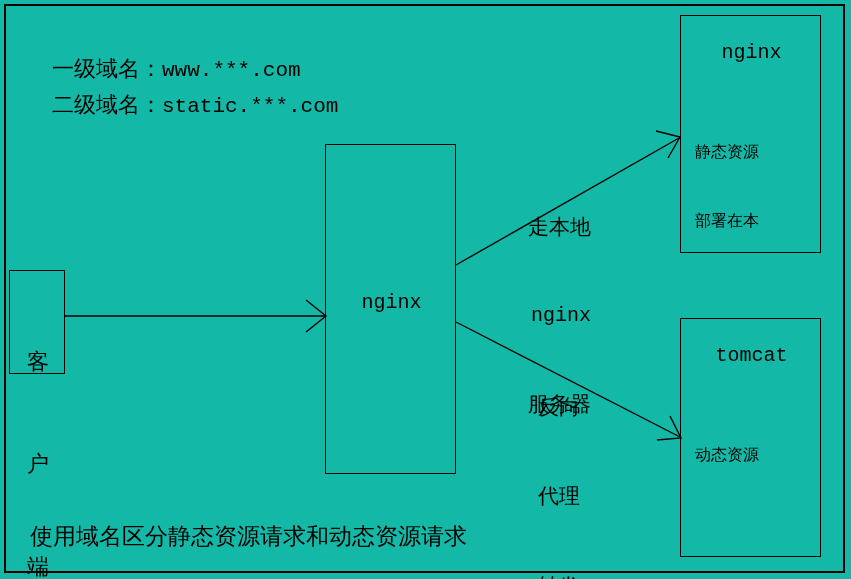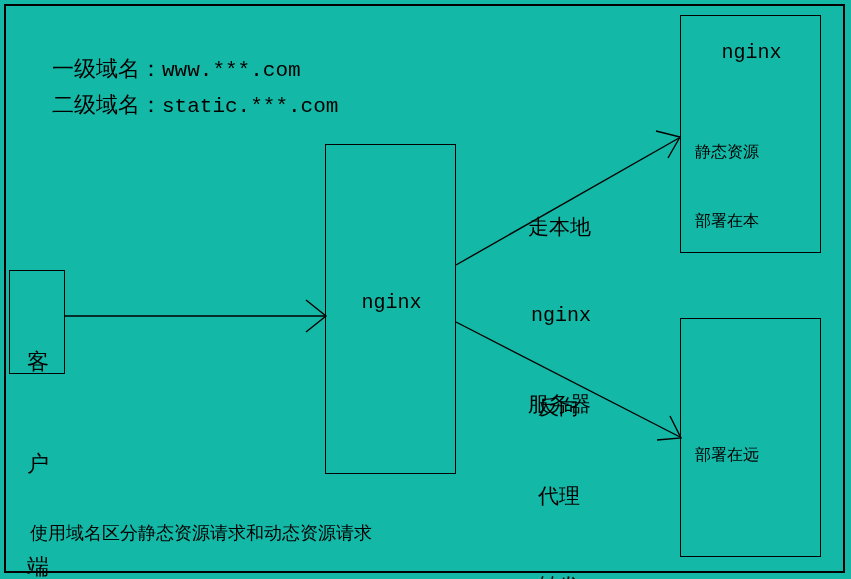--- a/index.html
+++ b/index.html
@@ -69,21 +69,21 @@
     font-size: 21px;
     line-height: 1.42;
     text-align: right;
   }
   .edge-label .mono-inline {
     font-family: "Liberation Mono", "DejaVu Sans Mono", monospace;
     font-size: 20px;
   }
   .caption {
     font-family: "Liberation Serif", "DejaVu Serif", serif;
-    font-size: 18px;
+    font-size: 23px;
   }
   svg.connectors {
     position: absolute;
     left: 0;
     top: 0;
     width: 851px;
     height: 579px;
     pointer-events: none;
   }
   svg.connectors line,
@@ -134,22 +134,23 @@
 
   <div class="node-box" style="left:680px; top:15px; width:141px; height:238px;">
     <div class="txt mono-label" style="left:0; top:25px; width:141px; text-align:center;">nginx</div>
     <div class="txt cjk-block" style="left:14px; top:80px; width:120px;">
       <div>静态资源</div>
       <div>部署在本</div>
     </div>
   </div>
 
   <div class="node-box" style="left:680px; top:318px; width:141px; height:239px;">
+    <div class="txt mono-label" style="left:0; top:25px; width:141px; text-align:center;">tomcat</div>
     <div class="txt cjk-block" style="left:14px; top:80px; width:124px;">
-      <div>部署在远</div>
+      <div>动态资源</div>
       
     </div>
   </div>
 
   <div class="txt edge-label" style="left:528px; top:153px;">
     <div>走本地</div>
     <div class="mono-inline">nginx</div>
     <div>服务器</div>
   </div>
 

